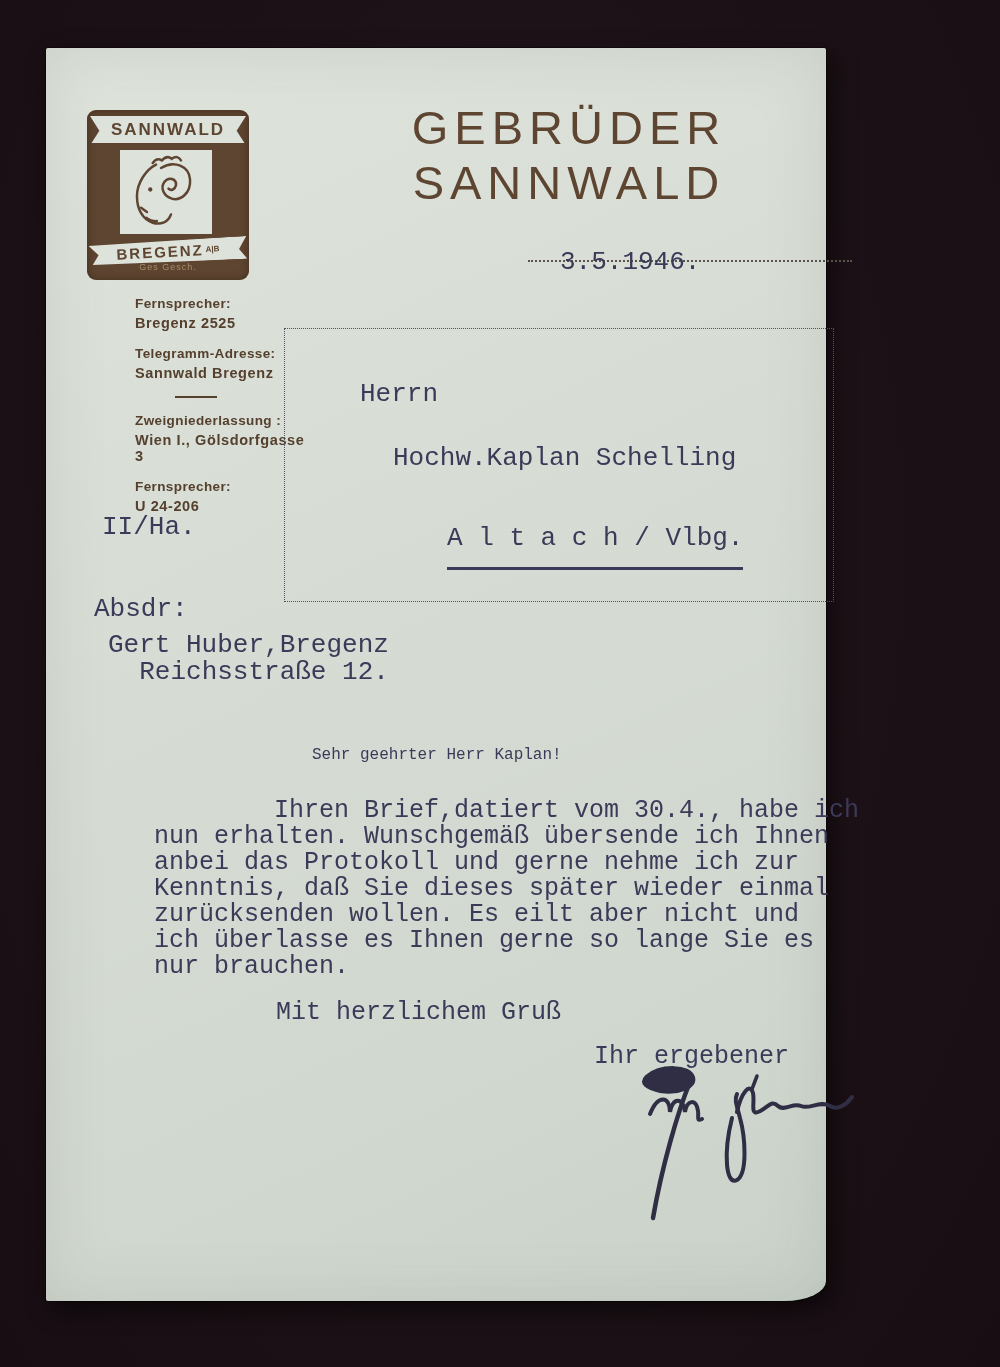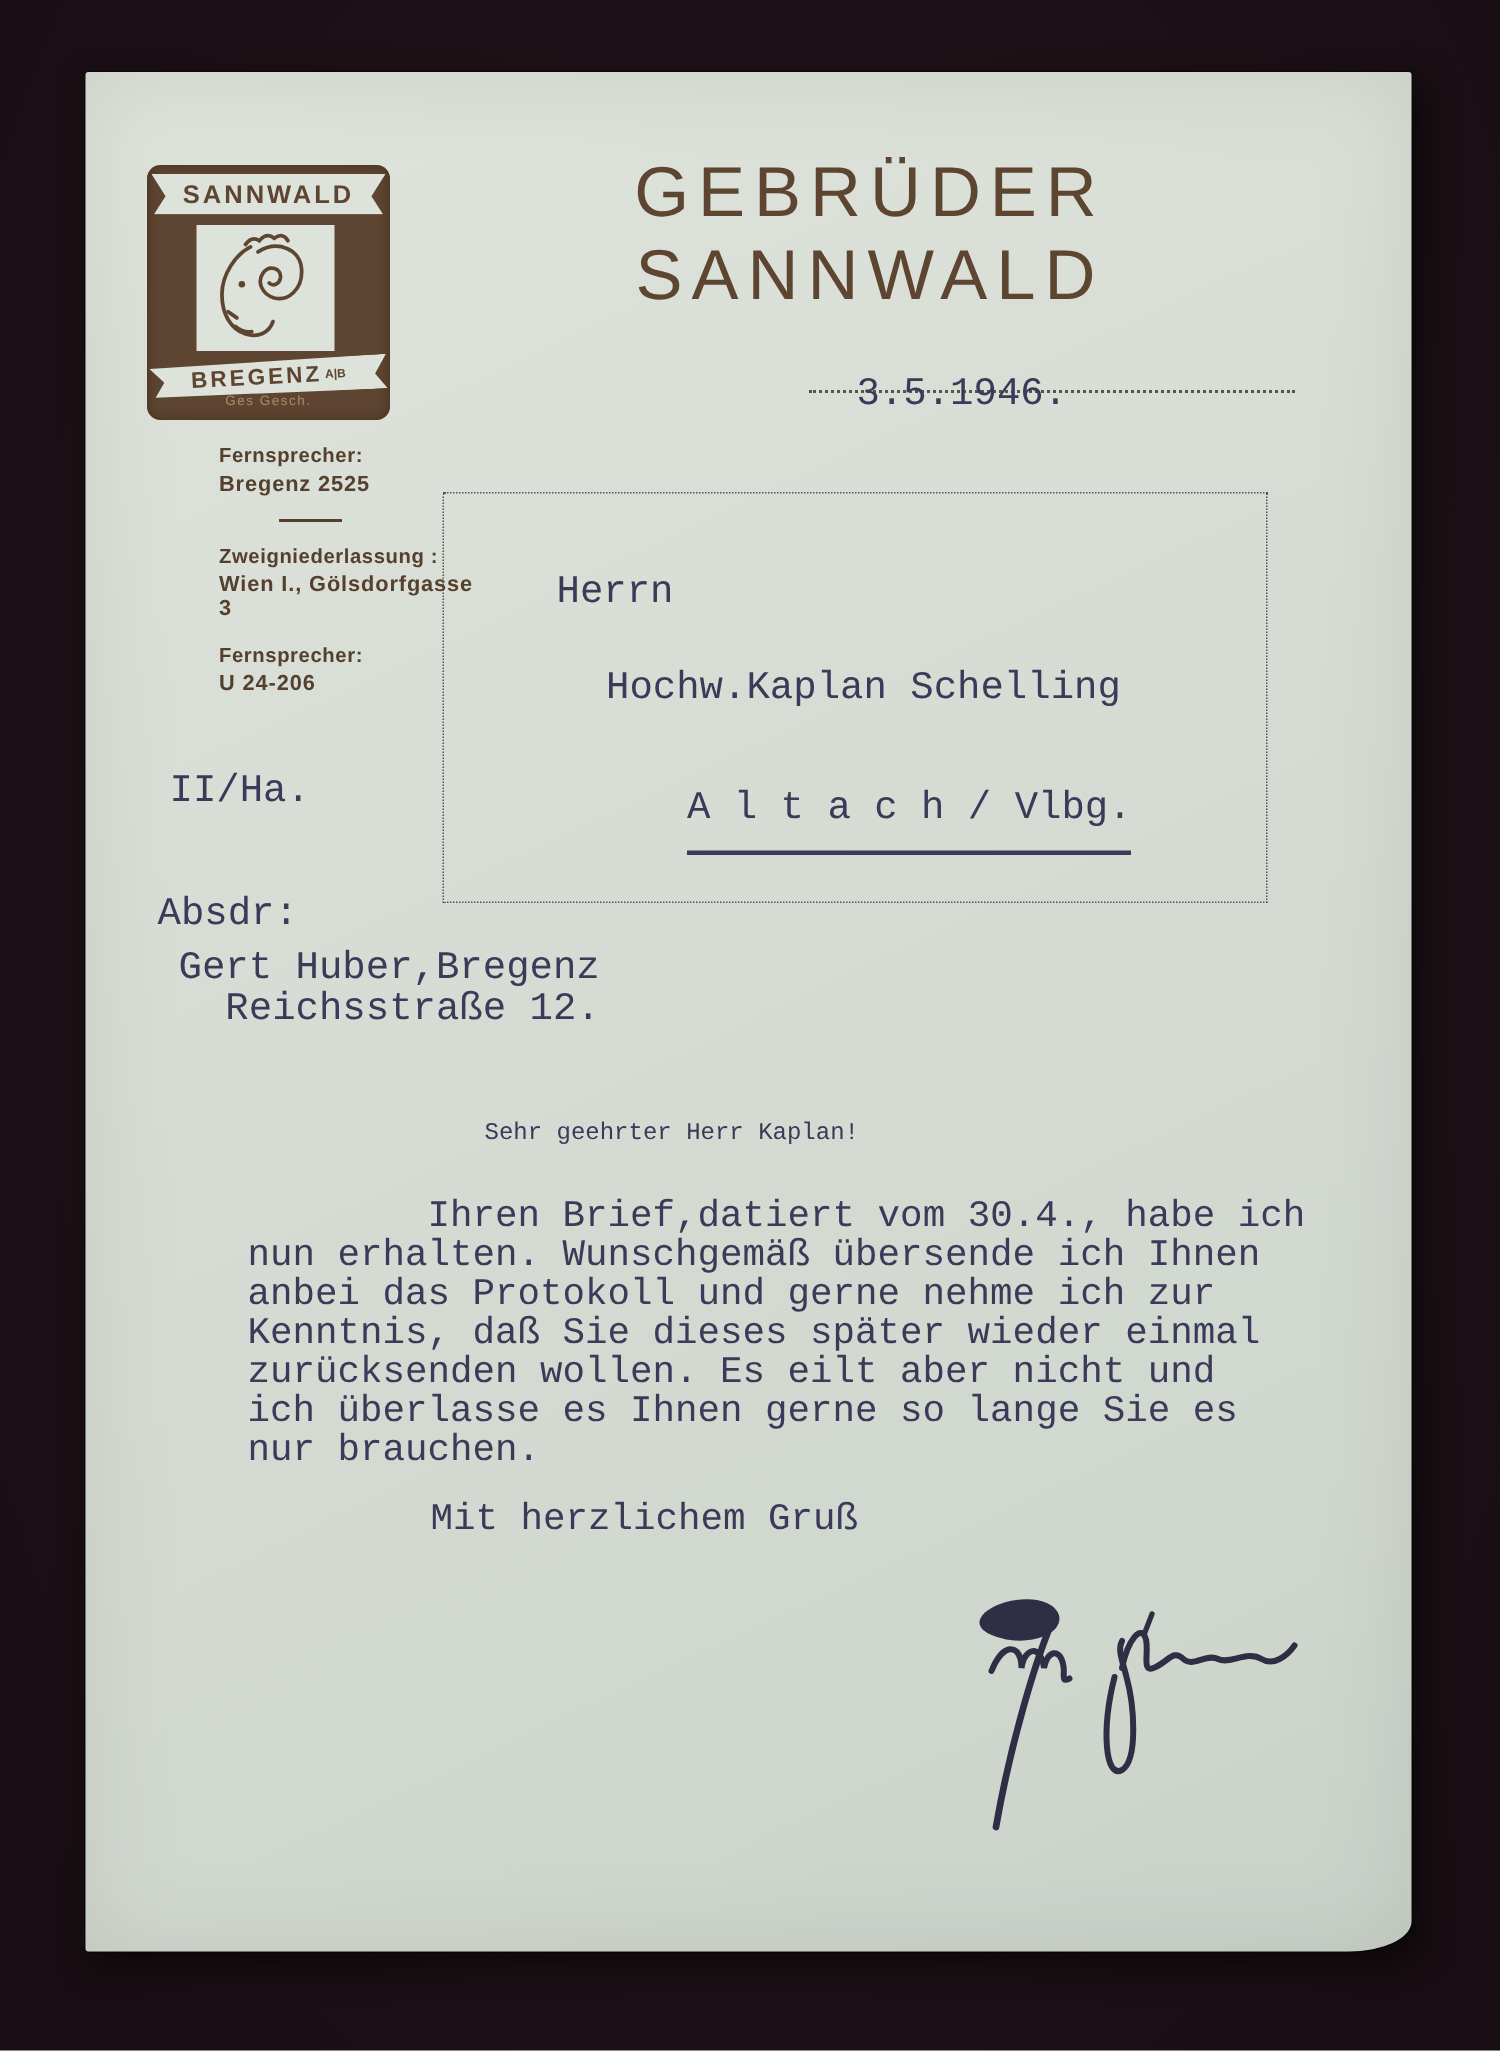--- a/index.html
+++ b/index.html
@@ -4,21 +4,21 @@
 <style>
   * { margin:0; padding:0; box-sizing:border-box; }
   html,body { width:1000px; height:1367px; }
   body {
     background: radial-gradient(ellipse at 50% 40%, #241820 0%, #1c1116 55%, #170d12 100%);
     font-family: "Liberation Sans", sans-serif;
     position: relative;
     overflow: hidden;
   }
   .paper {
-    position:absolute; left:57px; top:48px; width:884px; height:1253px;
+    position:absolute; left:46px; top:48px; width:780px; height:1253px;
     background: linear-gradient(155deg, #dee3db 0%, #d6dcd4 45%, #d0d7cf 80%, #c9d1c9 100%);
     border-radius: 2px 2px 2px 2px;
     border-bottom-right-radius: 42px 20px;
     box-shadow: 0 0 0 1px rgba(0,0,0,.35), 6px 8px 22px rgba(0,0,0,.55), inset 0 0 60px rgba(120,130,115,.18);
   }
   .ink   { color:#3b3a58; }
   .mono  { font-family:"Liberation Mono", monospace; }
 
   
   .logo-box { position:absolute; left:41px; top:56px; width:162px; height:176px; }
@@ -113,20 +113,24 @@
   <div class="company">GEBRÜDER SANNWALD</div>
 
   <div class="date-dots"></div>
   <div class="date-value mono ink">3.5.1946.</div>
 
   <div class="sidebar">
     <div class="sb-group">
       <div class="sb-label">Fernsprecher:</div>
       <div class="sb-value">Bregenz 2525</div>
     </div>
+    <div class="sb-group">
+      <div class="sb-label">Telegramm-Adresse:</div>
+      <div class="sb-value">Sannwald Bregenz</div>
+    </div>
     <div class="sb-divider"></div>
     <div class="sb-group">
       <div class="sb-label">Zweigniederlassung :</div>
       <div class="sb-value">Wien I., Gölsdorfgasse 3</div>
     </div>
     <div class="sb-group">
       <div class="sb-label">Fernsprecher:</div>
       <div class="sb-value">U 24-206</div>
     </div>
   </div>
@@ -145,20 +149,21 @@
 
   <div class="salutation mono ink">Sehr geehrter Herr Kaplan!</div>
   <div class="body-para mono ink">        Ihren Brief,datiert vom 30.4., habe ich
 nun erhalten. Wunschgemäß übersende ich Ihnen
 anbei das Protokoll und gerne nehme ich zur
 Kenntnis, daß Sie dieses später wieder einmal
 zurücksenden wollen. Es eilt aber nicht und
 ich überlasse es Ihnen gerne so lange Sie es
 nur brauchen.</div>
   <div class="closing mono ink">Mit herzlichem Gruß</div>
+  <div class="signoff mono ink">Ihr ergebener</div>
 
   <svg class="signature" width="300" height="180" viewBox="0 0 300 180">
     <g stroke="#2f2e44" fill="none" stroke-linecap="round">
       <path d="M60,20 C74,8 104,8 108,21 C111,32 92,39 74,36 C61,33 52,28 60,20 Z" fill="#2f2e44" stroke-width="2"></path>
       <path d="M104,26 C92,55 76,110 67,162" stroke-width="4.5"></path>
       <path d="M64,58 C72,38 84,40 84,56 C86,42 97,40 99,56 C101,44 110,42 112,55 C113,61 110,66 116,63" stroke-width="4"></path>
       <path d="M146,62 C137,98 140,130 151,124 C162,117 159,80 154,62 C151,50 148,44 151,38" stroke-width="4"></path>
       <path d="M151,56 C155,37 164,26 167,37 C169,46 164,59 172,56 C182,52 185,43 192,50 C198,56 207,46 215,50 C223,54 234,44 244,50 C252,55 261,48 266,41" stroke-width="4"></path>
       <path d="M171,20 L166,33" stroke-width="3.5"></path>
     </g>

